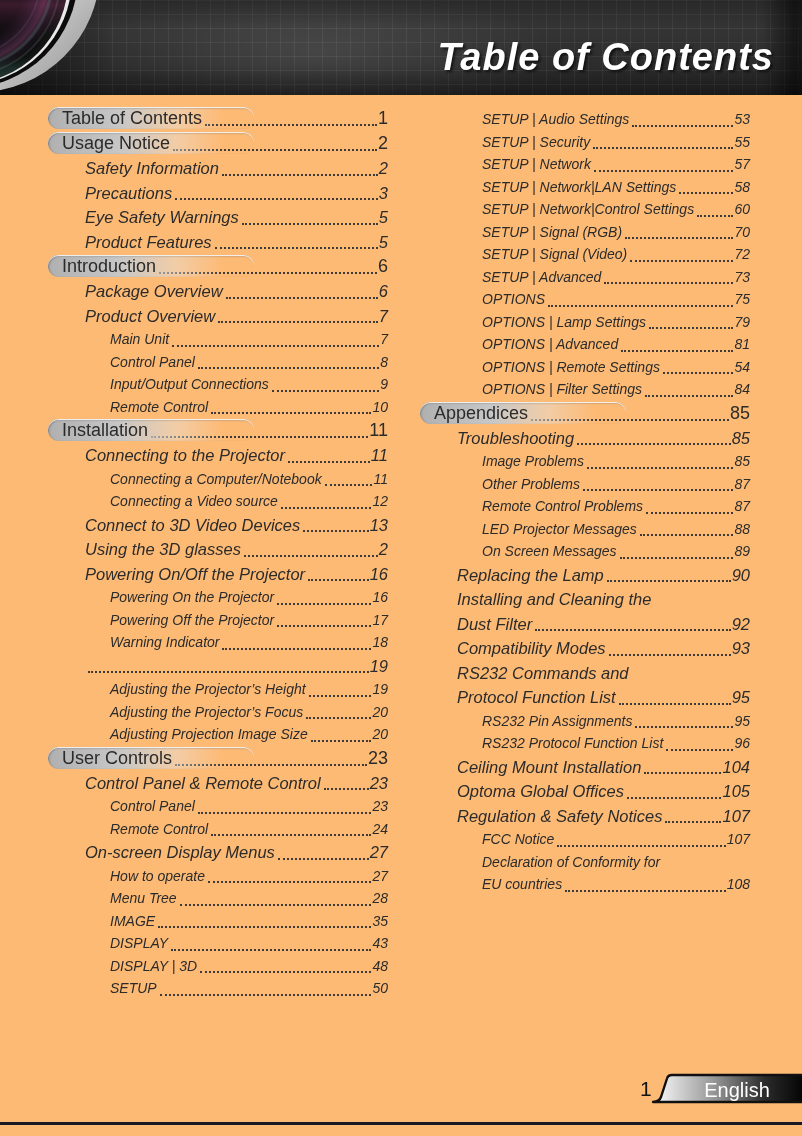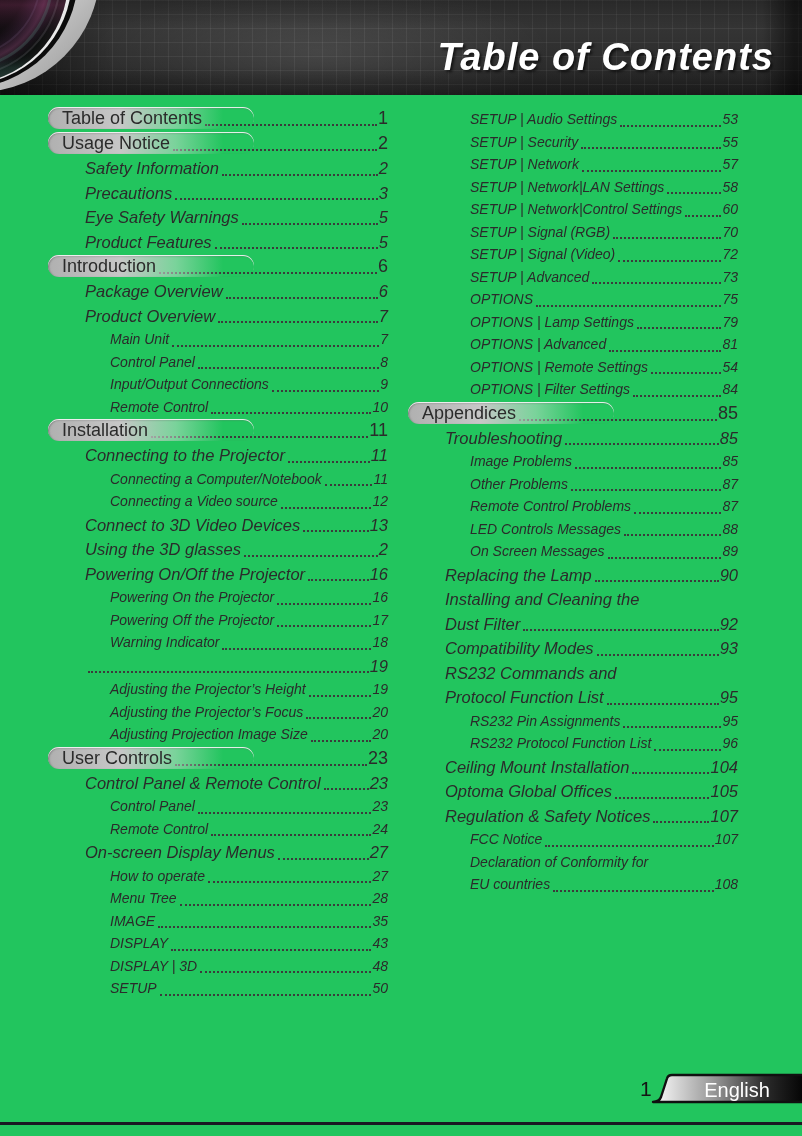--- a/index.html
+++ b/index.html
@@ -1,21 +1,21 @@
 <!DOCTYPE html>
 <html><head>
 <meta charset="utf-8">
 <style>
   html,body { margin:0; padding:0; }
   body {
     width:802px; height:1136px; position:relative; overflow:hidden;
     background:#ffffff;
     font-family:"Liberation Sans", sans-serif;
   }
-  .page { position:absolute; inset:0; background:#22c55e; }
+  .page { position:absolute; inset:0; background:#fdba74; }
 
   
   .header {
     position:absolute; top:0; left:0; width:802px; height:95px; overflow:hidden;
     background-color:#2e2e2e;
     background-image:
       linear-gradient(to right, rgba(0,0,0,0.55), rgba(0,0,0,0) 14%, rgba(0,0,0,0) 95%, rgba(0,0,0,0.55) 99%),
       linear-gradient(to bottom, rgba(0,0,0,0.30), rgba(0,0,0,0) 30%, rgba(0,0,0,0) 70%, rgba(0,0,0,0.32)),
       radial-gradient(ellipse 320px 95px at 40% 55%, rgba(255,255,255,0.11), rgba(255,255,255,0) 72%),
       repeating-linear-gradient(to right, rgba(255,255,255,0.060) 0 1px, rgba(255,255,255,0) 1px 14px),
@@ -26,21 +26,21 @@
     position:absolute; top:36px; right:28px; margin:0;
     font-size:38px; font-weight:bold; font-style:italic; letter-spacing:1px;
     color:#ffffff; text-shadow:2px 2px 3px rgba(0,0,0,0.65);
     white-space:nowrap;
   }
   .lens-svg { position:absolute; left:0; top:0; }
 
   
   .toc-col { position:absolute; }
   .toc-col-left  { left:48px;  top:106px; width:340px; }
-  .toc-col-right { left:408px; top:108px; width:330px; }
+  .toc-col-right { left:420px; top:108px; width:330px; }
 
   .toc-row { display:flex; align-items:baseline; color:#2b2b2b; position:relative; }
   .toc-row .toc-label { white-space:nowrap; position:relative; z-index:1; }
   .toc-row .toc-page  { white-space:nowrap; position:relative; z-index:1; }
   .toc-dots {
     flex:1 1 auto; min-width:6px; align-self:flex-end;
     border-bottom:2px dotted #3b3b3b; margin:0 1px 5px 3px;
   }
 
   .lvl1 { font-size:18px;   line-height:25px;   padding-left:14px; font-style:normal; }
@@ -390,21 +390,21 @@
         <span class="toc-label">Other Problems</span>
         <span class="toc-dots"></span>
         <span class="toc-page">87</span>
       </div>
       <div class="toc-row lvl3">
         <span class="toc-label">Remote Control Problems</span>
         <span class="toc-dots"></span>
         <span class="toc-page">87</span>
       </div>
       <div class="toc-row lvl3">
-        <span class="toc-label">LED Controls Messages</span>
+        <span class="toc-label">LED Projector Messages</span>
         <span class="toc-dots"></span>
         <span class="toc-page">88</span>
       </div>
       <div class="toc-row lvl3">
         <span class="toc-label">On Screen Messages</span>
         <span class="toc-dots"></span>
         <span class="toc-page">89</span>
       </div>
       <div class="toc-row lvl2">
         <span class="toc-label">Replacing the Lamp</span>

